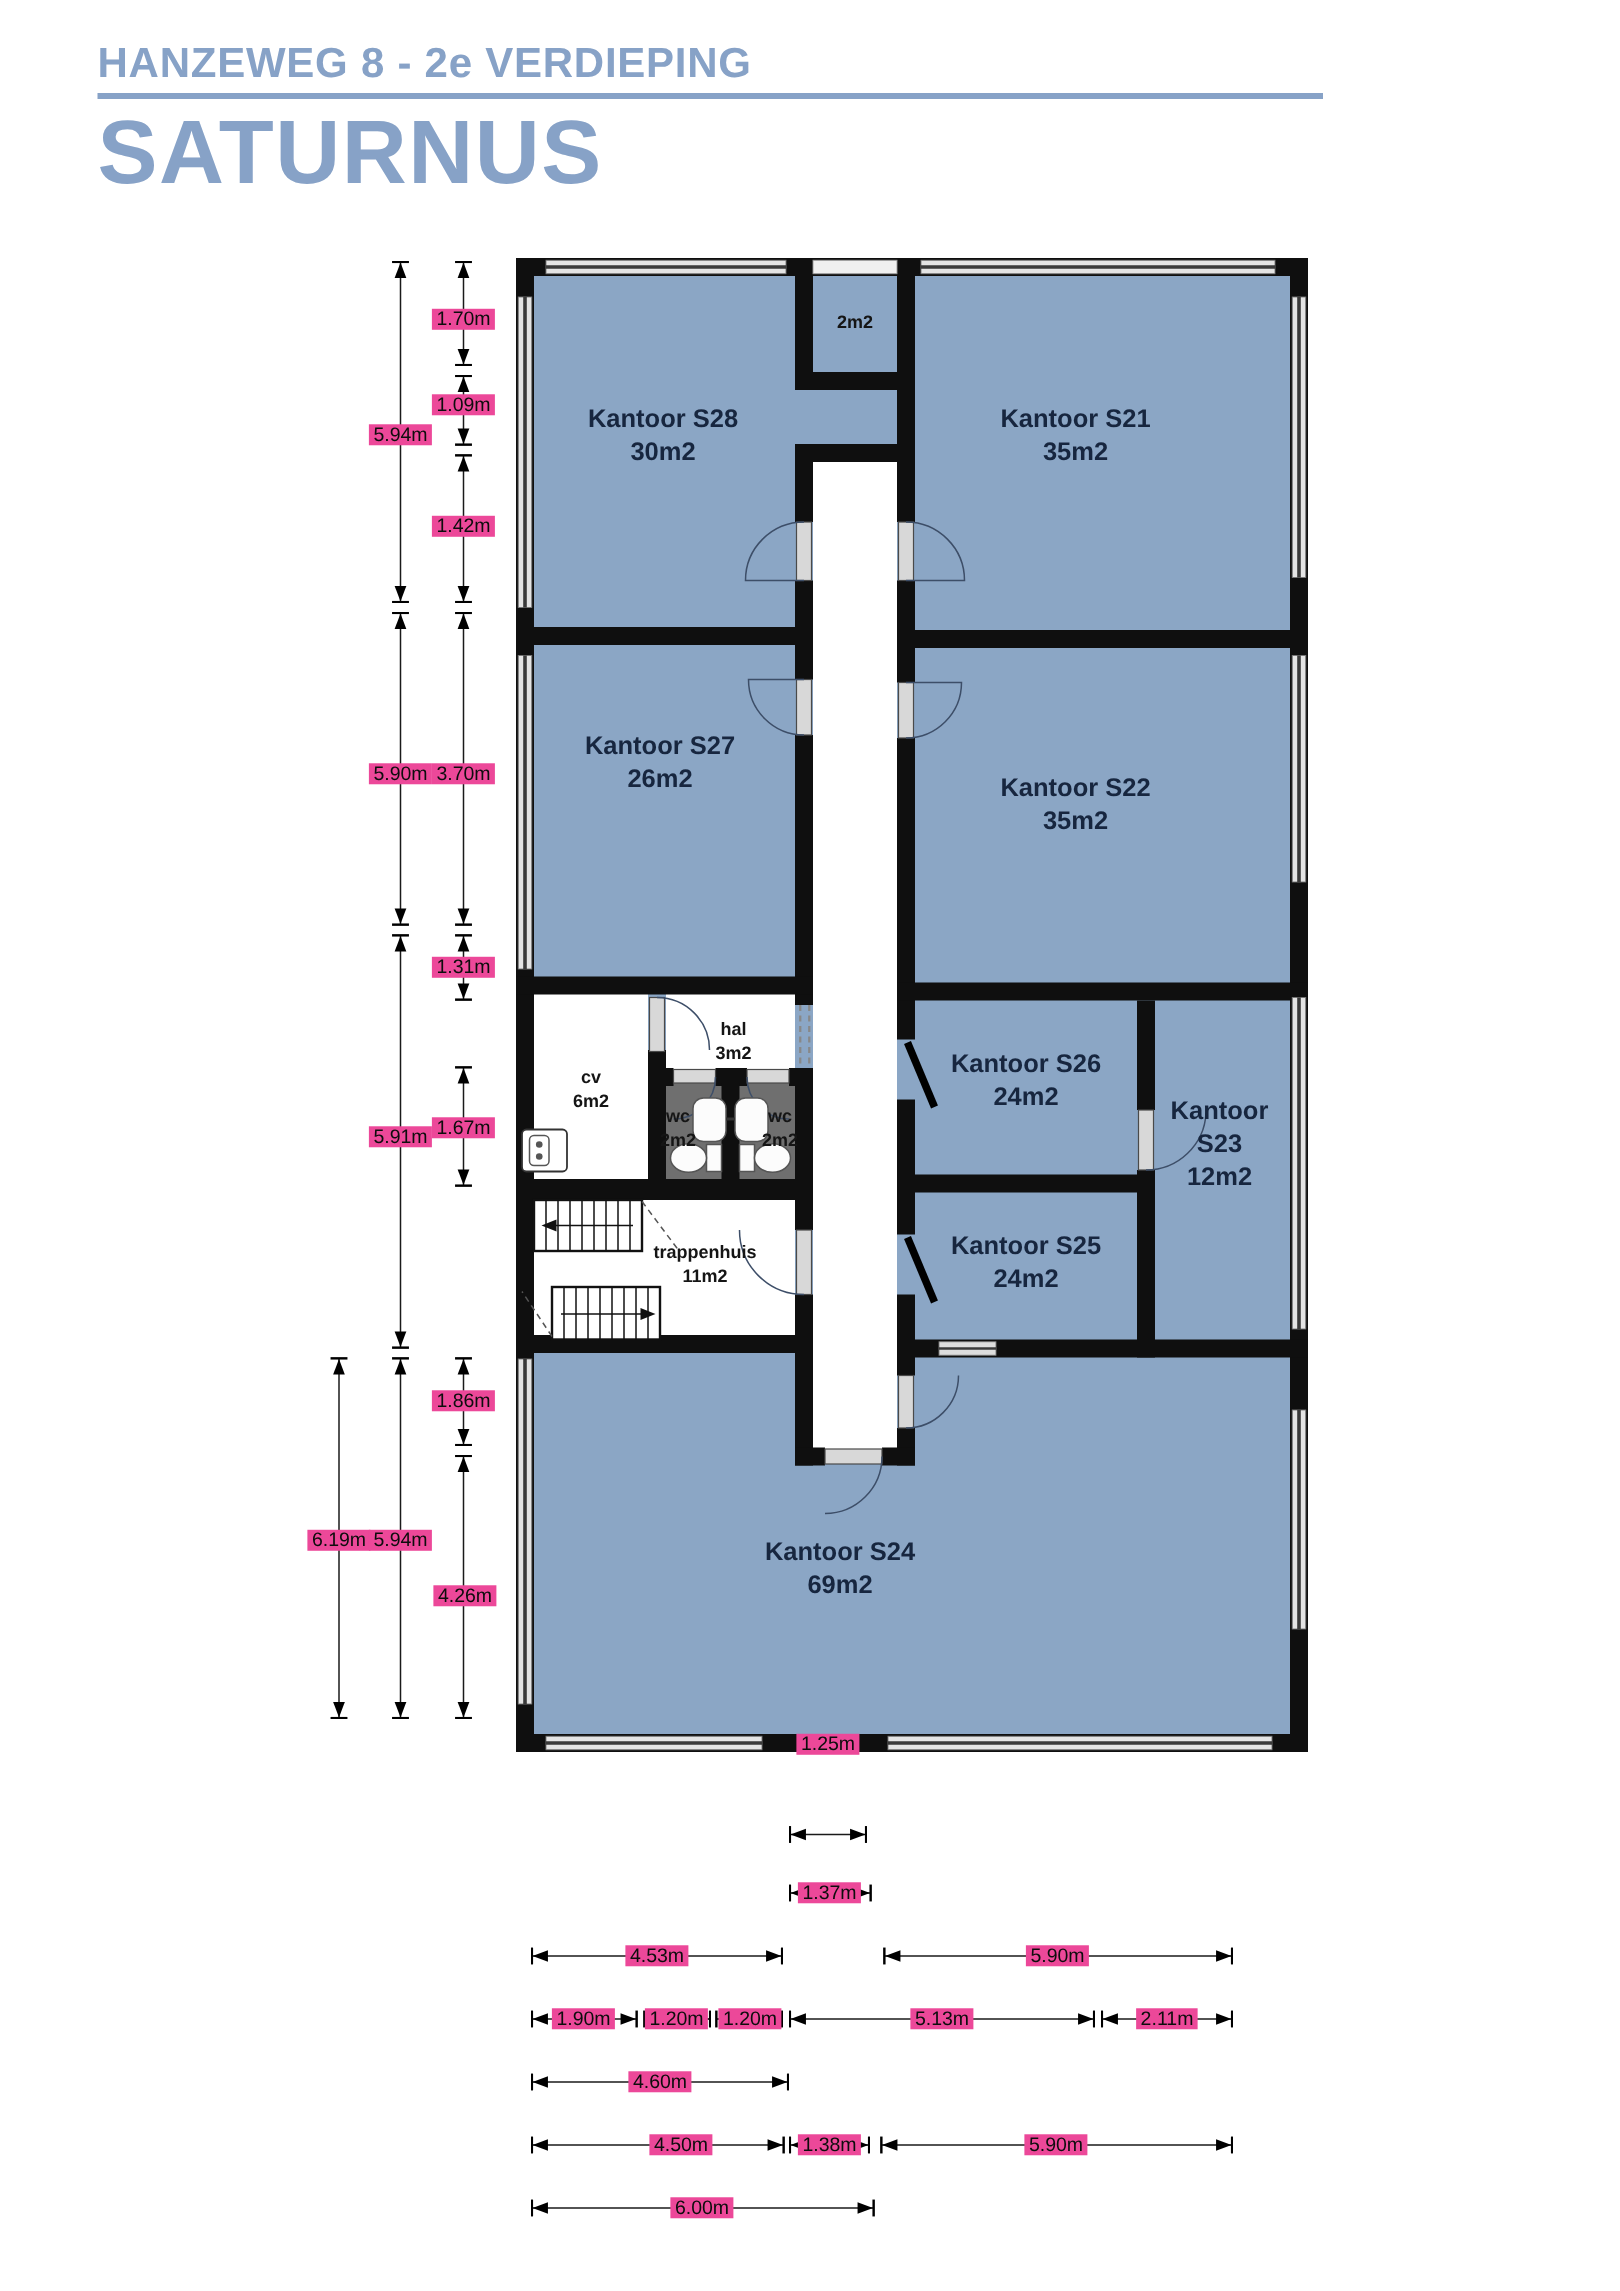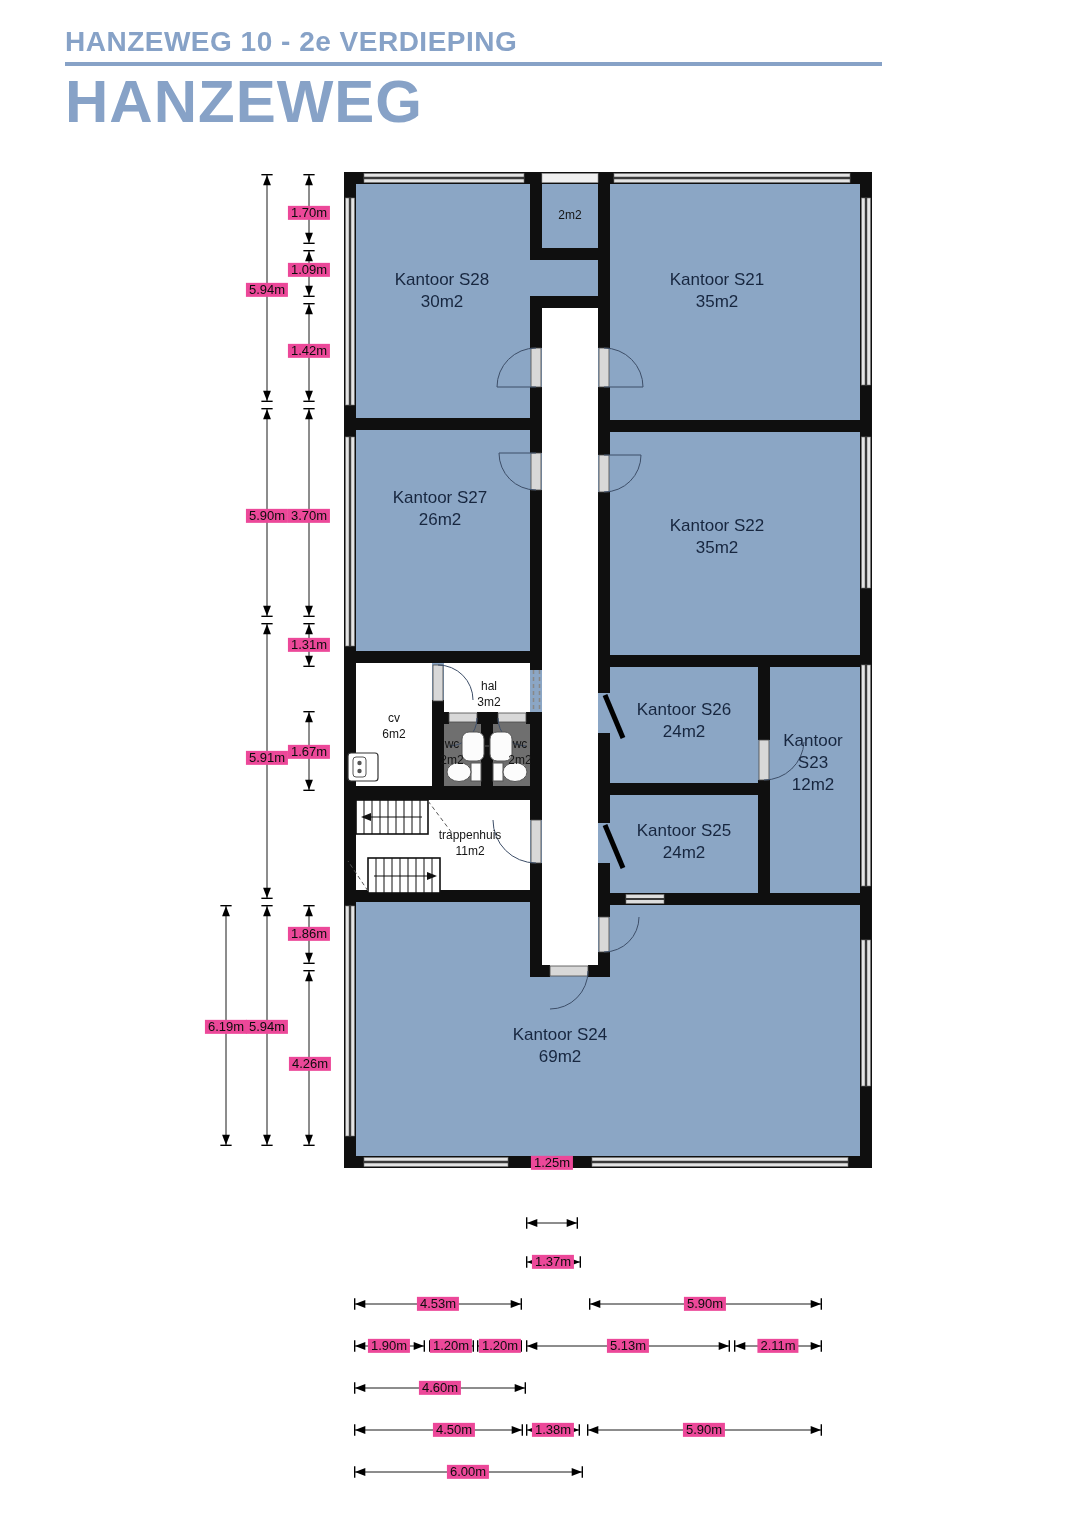--- a/index.html
+++ b/index.html
@@ -7,35 +7,35 @@
         font-family:"Liberation Sans",sans-serif;}
   
   #hdr{position:absolute;left:65px;top:28px;width:830px;}
   .subtitle{color:var(--accent);font-size:28px;font-weight:bold;letter-spacing:.5px;line-height:1;}
   .rule{height:4px;background:var(--accent);margin-top:6px;width:817px;}
   .title{color:var(--accent);font-size:60px;font-weight:bold;letter-spacing:1px;line-height:1;margin-top:6px;}
   
   #plan{position:absolute;left:0;top:0;width:1080px;height:1527px;}
   svg{position:absolute;left:0;top:0;}
   .room-label{position:absolute;transform:translate(-50%,-50%);text-align:center;
-    font-weight:normal;font-size:17px;color:#17263f;line-height:1.3;white-space:nowrap;}
+    font-weight:bold;font-size:17px;color:#17263f;line-height:1.3;white-space:nowrap;}
   .small-label{position:absolute;transform:translate(-50%,-50%);text-align:center;
-    font-weight:normal;font-size:12px;color:#151515;line-height:1.35;white-space:nowrap;}
+    font-weight:bold;font-size:12px;color:#151515;line-height:1.35;white-space:nowrap;}
   .dim-label{position:absolute;transform:translate(-50%,-50%);font-size:13px;color:#0d0d0d;
     background:#ec4899;padding:0 3px;white-space:nowrap;line-height:1.1;}
 </style>
 </head>
 <body>
 
 <div id="page">
 
   <div id="hdr">
-    <div class="subtitle">HANZEWEG 10 - 2e VERDIEPING</div>
+    <div class="subtitle">HANZEWEG 8 - 2e VERDIEPING</div>
     <div class="rule"></div>
-    <div class="title">HANZEWEG</div>
+    <div class="title">SATURNUS</div>
   </div>
 
   <div id="plan">
     <svg width="1080" height="1527" viewBox="0 0 1080 1527">
       <defs>
         <marker id="dm" viewBox="0 0 12 12" refX="11" refY="6" markerWidth="13" markerHeight="13" orient="auto-start-reverse" markerUnits="userSpaceOnUse">
           <path d="M11.4,0.8 L11.4,11.2" stroke="#000" stroke-width="1.5" fill="none"></path>
           <path d="M11,6 L1.5,2.4 L1.5,9.6 Z" fill="#000"></path>
         </marker>
       </defs>

